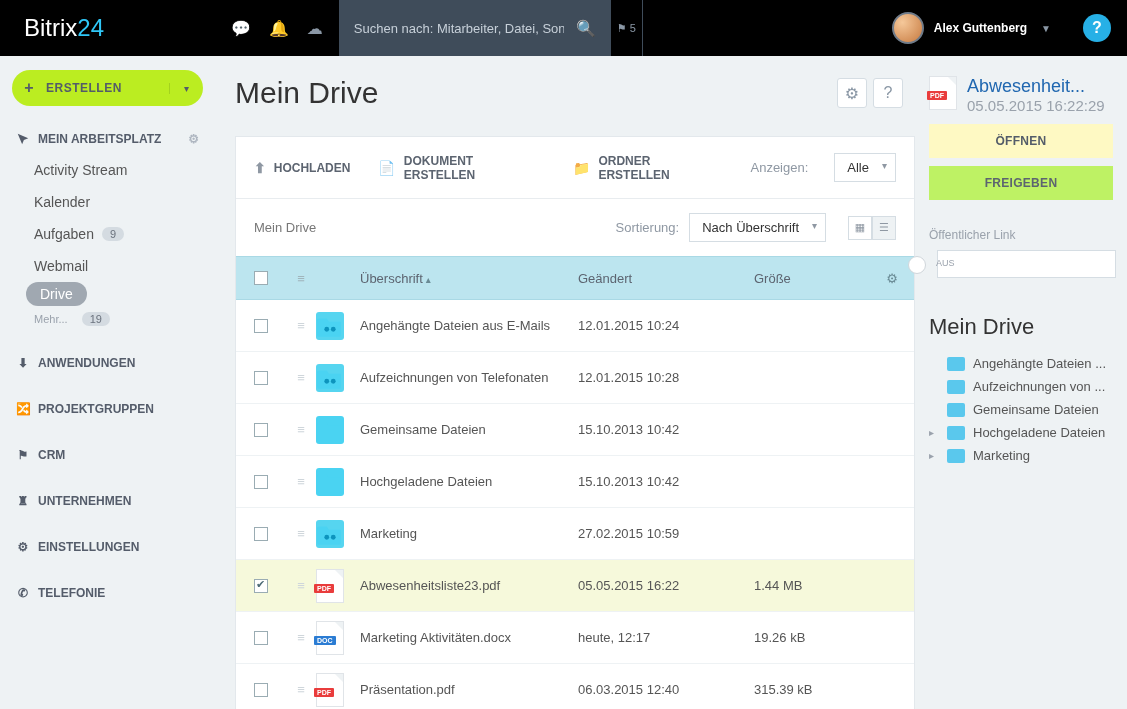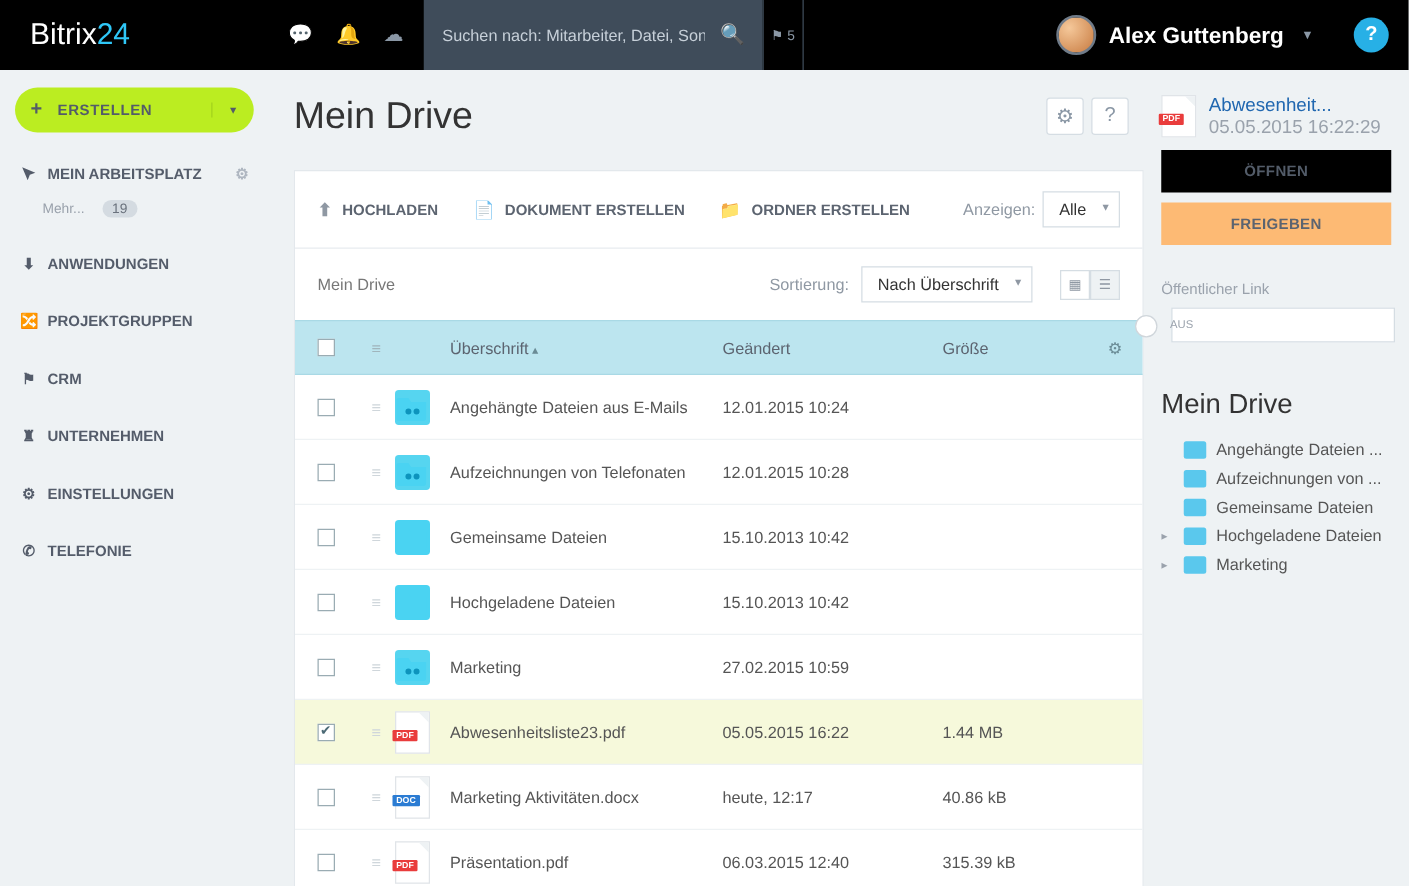--- a/index.html
+++ b/index.html
@@ -13,21 +13,21 @@
 .divider{width:1px;height:56px;background:#3f4c5a;}
 .searchwrap{flex:0 0 auto;display:flex;align-items:center;background:#3f4c5a;height:56px;padding:0 14px;width:270px;}
 .searchwrap input{background:transparent;border:none;color:#c7d0d9;font-size:13px;width:210px;outline:none;}
 .searchwrap input::placeholder{color:#c7d0d9;}
 .search-icon{color:#8a97a5;font-size:16px;margin-left:auto;}
 .clock{font-size:26px;font-weight:300;padding:0 18px;color:#fff;letter-spacing:1px;}
 .flag{font-size:11px;color:#8a97a5;padding:0 6px;}
 .spacer{flex:1;}
 .userblock{display:flex;align-items:center;gap:10px;padding:0 16px;cursor:pointer;}
 .avatar{width:32px;height:32px;border-radius:50%;background:radial-gradient(circle at 30% 30%,#f5c89a,#c77a40);border:2px solid #6f7b89;}
-.username{font-size:18px;font-weight:bold;color:#fff;}
+.username{font-size:12px;font-weight:bold;color:#fff;}
 .chev-w{color:#8a97a5;font-size:10px;margin-left:4px;}
 .helpbtn{width:28px;height:28px;border-radius:50%;background:#27b0e6;color:#fff;display:flex;align-items:center;justify-content:center;font-weight:bold;margin:0 16px;cursor:pointer;}
 
 .layout{display:flex;}
 .sidebar{width:215px;background:#eef2f4;padding:14px 12px;}
 .create-btn{background:#bbed21;border-radius:18px;height:36px;display:flex;align-items:center;cursor:pointer;margin-bottom:18px;}
 .create-btn .plus{width:34px;text-align:center;color:#535c69;font-weight:bold;}
 .create-btn .lbl{flex:1;color:#535c69;font-size:12px;font-weight:bold;letter-spacing:0.5px;}
 .create-btn .drop{width:34px;text-align:center;border-left:1px solid #a3d21d;color:#535c69;font-size:10px;}
 .nav-section{margin-bottom:16px;}
@@ -40,21 +40,21 @@
 
 .main{flex:1;padding:20px 0 0 20px;display:flex;}
 .content{flex:1;min-width:0;}
 .titlebar{display:flex;align-items:center;margin-bottom:26px;padding-right:12px;}
 .titlebar h1{font-size:30px;font-weight:300;color:#333;flex:1;}
 .iconbtn{width:30px;height:30px;border:1px solid #d5dde3;background:#fff;border-radius:3px;display:flex;align-items:center;justify-content:center;color:#8a97a5;cursor:pointer;margin-left:6px;}
 .panel{background:#fff;border:1px solid #e3e8ec;}
 .toolbar{display:flex;align-items:center;padding:16px 18px;border-bottom:1px solid #e8ecef;gap:28px;}
 .tbtn{display:flex;align-items:center;gap:8px;color:#5c6470;font-size:12px;font-weight:bold;cursor:pointer;}
 .tbtn .ico{color:#8f98a3;font-size:14px;}
-.toolbar .rt{margin-left:auto;display:flex;align-items:center;gap:6px;color:#8f98a3;font-size:13px;}
+.toolbar .rt{margin-left:auto;display:flex;align-items:center;gap:26px;color:#8f98a3;font-size:13px;}
 .select{border:1px solid #d5dde3;padding:6px 26px 6px 12px;font-size:13px;color:#333;cursor:pointer;position:relative;background:#fff;}
 .select::after{content:"▾";position:absolute;right:8px;color:#8f98a3;font-size:10px;}
 .crumbbar{display:flex;align-items:center;padding:14px 18px;}
 .crumb{color:#777;font-size:13px;}
 .sortwrap{margin-left:auto;display:flex;align-items:center;gap:10px;color:#8f98a3;font-size:13px;}
 .viewtoggle{display:flex;margin-left:12px;}
 .vt{width:24px;height:24px;border:1px solid #d5dde3;display:flex;align-items:center;justify-content:center;font-size:11px;color:#8f98a3;cursor:pointer;}
 .vt.active{background:#eef2f4;}
 
 .thead{background:#bce5ef;display:flex;align-items:center;height:44px;font-size:13px;color:#5c6470;border-top:1px solid #a9d9e5;border-bottom:1px solid #a9d9e5;cursor:pointer;}
@@ -74,25 +74,25 @@
 .folder.shared{background:#56d5f0;position:relative;}
 .folder svg{width:26px;height:22px;}
 .pdfico{width:28px;height:34px;background:#fff;border:1px solid #e0e4e8;position:relative;}
 .pdfico::before{content:"";position:absolute;right:0;top:0;border-style:solid;border-width:0 8px 8px 0;border-color:transparent #eef2f4 transparent transparent;}
 .pdfico .tag{position:absolute;left:-3px;top:14px;background:#e93c3c;color:#fff;font-size:7px;font-weight:bold;padding:1px 3px;border-radius:1px;}
 .docico .tag{background:#2b7cd3;}
 
 .rsidebar{width:212px;padding:0 14px;}
 .filecard{display:flex;gap:10px;align-items:flex-start;margin-bottom:10px;}
 .filecard .ico{flex:0 0 auto;}
-.filecard .fn{color:#2067b0;font-size:15px;white-space:nowrap;overflow:hidden;text-overflow:ellipsis;cursor:pointer;}
+.filecard .fn{color:#2067b0;font-size:18px;white-space:nowrap;overflow:hidden;text-overflow:ellipsis;cursor:pointer;}
 .filecard .date{color:#9aa2ac;font-size:15px;}
 .bigbtn{display:block;width:100%;height:34px;border:none;font-size:12px;font-weight:bold;cursor:pointer;margin-bottom:8px;letter-spacing:0.3px;}
-.bigbtn.open{background:#000000;color:#535c69;}
-.bigbtn.grey{background:#fdba74;color:#5c6470;}
+.bigbtn.open{background:#fef9c3;color:#535c69;}
+.bigbtn.grey{background:#bef264;color:#5c6470;}
 .sectlabel{color:#9aa2ac;font-size:12px;margin:28px 0 8px;}
 .toggle{display:flex;align-items:center;gap:8px;text-decoration:underline;}
 .switch{width:52px;height:22px;background:#e5eaee;border-radius:11px;position:relative;font-size:9px;color:#9aa2ac;cursor:pointer;}
 .switch .txt{position:absolute;left:7px;top:5px;}
 .switch::after{content:"";position:absolute;right:3px;top:3px;width:16px;height:16px;border-radius:50%;background:#fff;border:1px solid #d0d6db;}
 .linkinput{flex:1;height:28px;border:1px solid #d5dde3;background:#fff;}
 .treetitle{font-size:22px;font-weight:300;color:#333;margin:36px 0 12px;}
 .tree{font-size:13px;}
 .tree-item{display:flex;align-items:center;gap:8px;padding:4px 0;color:#555;cursor:pointer;white-space:nowrap;overflow:hidden;text-overflow:ellipsis;}
 .tree-item .exp{width:10px;color:#9aa2ac;font-size:10px;}
@@ -137,20 +137,21 @@
     </div>
 
     <div class="nav-section">
       <div class="nav-head">
         <svg class="ico-svg" viewBox="0 0 16 16">
             <path d="M2 2l12 5-5 2-2 5z"></path>
           </svg>
         <span>MEIN ARBEITSPLATZ</span>
         <span class="gear">⚙</span>
       </div>
+      <div id="ws-items"><div class="nav-item">Activity Stream</div><div class="nav-item">Kalender</div><div class="nav-item">Aufgaben<span class="badge">9</span></div><div class="nav-item">Webmail</div><div class="nav-item active">Drive</div></div>
       <div class="more">
         <span>Mehr...</span>
         <span class="badge">19</span>
       </div>
     </div>
 
     <div id="nav-sections">
         <div class="nav-section">
           <div class="nav-head">
             <span style="width:14px;text-align:center">⬇</span>
@@ -354,21 +355,21 @@
                 <span class="chk"></span>
               </div>
               <div class="col-drag" style="color:#cfd6db">≡</div>
               <div class="col-ico">
                 <div class="pdfico docico">
                   <span class="tag">DOC</span>
                 </div>
               </div>
               <div class="col-name">Marketing Aktivitäten.docx</div>
               <div class="col-mod">heute, 12:17</div>
-              <div class="col-size">40.86 kB</div>
+              <div class="col-size">19.26 kB</div>
               <div class="col-gear"></div>
             </div>
             <div class="row">
               <div class="col-chk">
                 <span class="chk"></span>
               </div>
               <div class="col-drag" style="color:#cfd6db">≡</div>
               <div class="col-ico">
                 <div class="pdfico">
                   <span class="tag">PDF</span>

